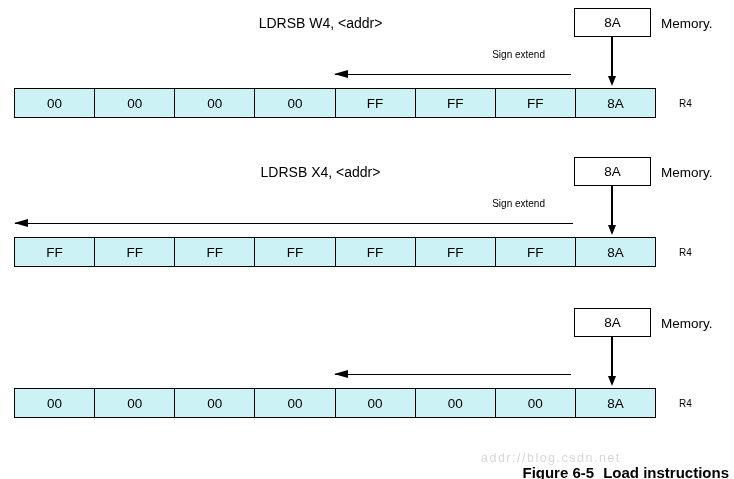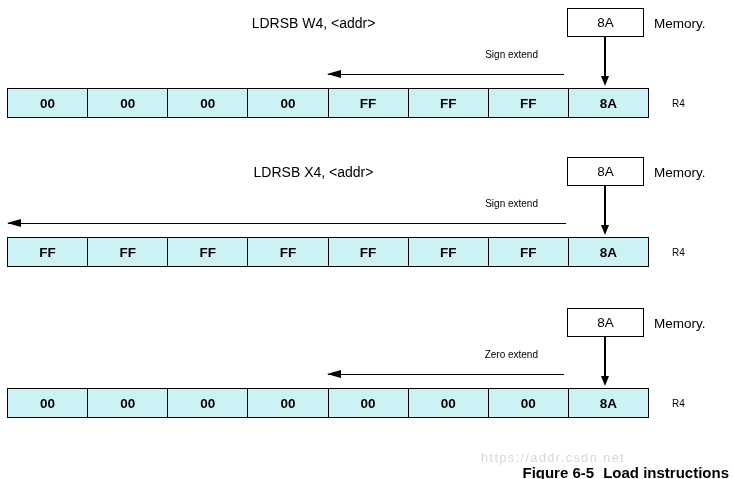--- a/index.html
+++ b/index.html
@@ -9,21 +9,21 @@
   }
   html,body{margin:0;padding:0;}
   body{
     position:relative;
     width:734px;height:479px;
     background:#ffffff;
     overflow:hidden;
     font-family:"Liberation Sans","DejaVu Sans",sans-serif;
     color:#000;
   }
-  .section{position:absolute;left:1px;width:662px;height:135px;}
+  .section{position:absolute;left:8px;width:662px;height:135px;}
   .sec0{top:0px;} .sec1{top:149px;padding-left:41px;} .sec2{top:300px;}
 
   .instruction{
     position:absolute;left:0;top:15px;width:625px;
     text-align:center;font-size:14px;white-space:pre;
   }
   .memory-box{
     position:absolute;left:566px;top:8px;width:75px;height:27px;
     background:#fff;border:1.5px solid var(--line);
     display:flex;align-items:center;justify-content:center;
@@ -58,21 +58,20 @@
     border-top:10px solid var(--line);
   }
   .register-row{
     position:absolute;left:6px;top:88px;width:640px;height:28px;
     display:flex;background:var(--cell-fill);
     border:1.5px solid var(--line);
   }
   .cell{
     flex:1;display:flex;align-items:center;justify-content:center;
     font-size:13.5px;
-    font-weight:bold;
   }
   .cell + .cell{border-left:1.2px solid var(--line);}
   .register-label{
     position:absolute;left:671px;top:88px;height:31px;
     display:flex;align-items:center;font-size:10px;
   }
   .caption{
     position:absolute;top:447px;right:5px;
     font-size:15px;font-weight:bold;z-index:2;white-space:pre;
   }
@@ -129,34 +128,33 @@
         <div class="cell">8A</div>
       </div>
     <div class="register-label">R4</div>
   </div>
 
   <div class="section sec2">
     <div class="memory-box">
       <span class="memory-value">8A</span>
     </div>
     <div class="memory-label">Memory.</div>
-    <div class="extend-label">Zero extend</div>
     <div class="h-arrow half"></div>
     <div class="v-arrow"></div>
     <div class="register-row">
         <div class="cell">00</div>
         <div class="cell">00</div>
         <div class="cell">00</div>
         <div class="cell">00</div>
         <div class="cell">00</div>
         <div class="cell">00</div>
         <div class="cell">00</div>
         <div class="cell">8A</div>
       </div>
     <div class="register-label">R4</div>
   </div>
 </div>
 
-<div class="watermark">https://addr.csdn.net</div>
+<div class="watermark">addr://blog.csdn.net</div>
 
 <div class="caption">
   <span>Figure 6-5</span><span class="cap-title">Load instructions</span>
 </div>
 
 </body></html>

